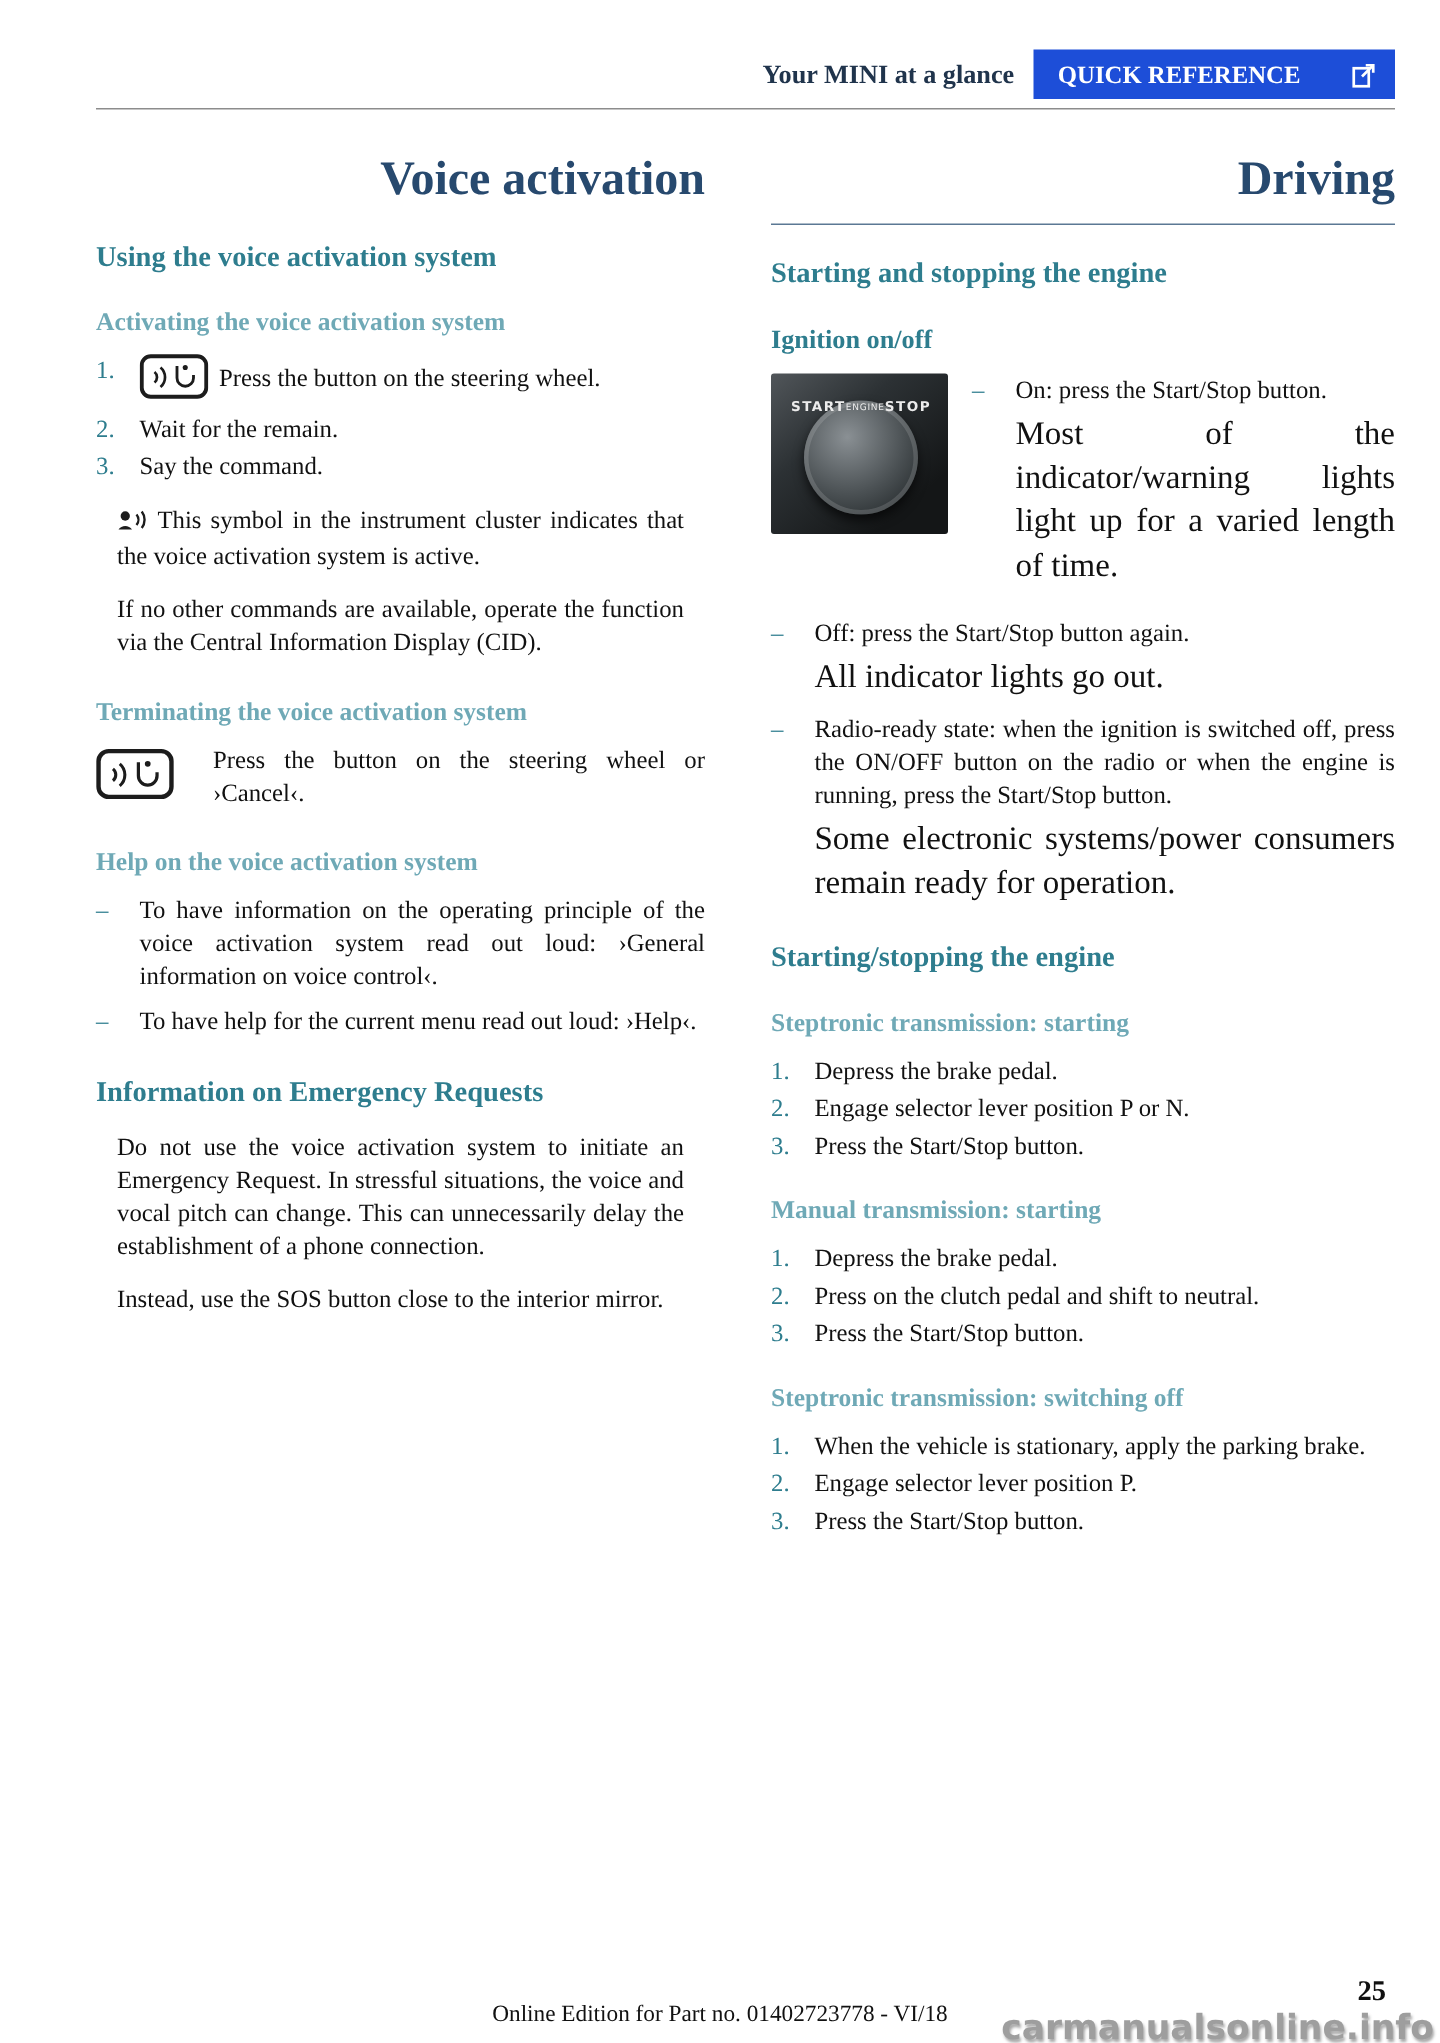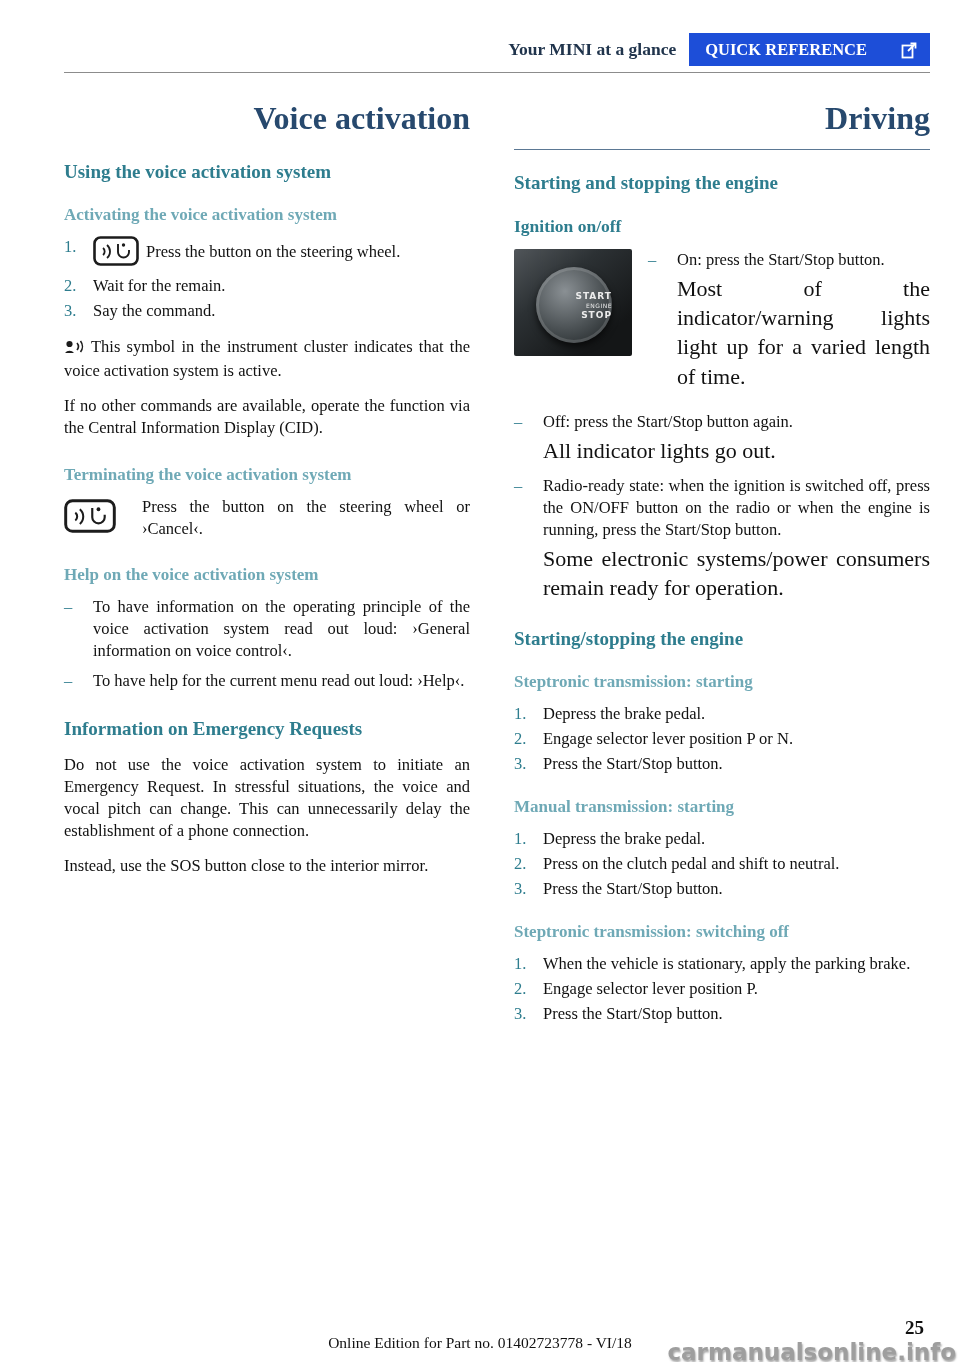--- a/index.html
+++ b/index.html
@@ -27,42 +27,42 @@
   
   .chapter-title{font-size:32px;font-weight:bold;color:#27496e;margin:0 0 24px;text-align:right;}
   .chapter-title.ruled{border-bottom:1px solid #5b7894;padding-bottom:12px;margin-bottom:22px;}
   .h-section{font-size:19px;font-weight:bold;color:#2e7d8e;margin:0 0 14px;}
   .h-sub{font-size:17.5px;font-weight:bold;color:#2e7d8e;margin:0 0 12px;}
   .h-minor{font-size:17px;font-weight:bold;color:#6fa9b6;margin:0 0 11px;}
   .gap-lg{margin-top:26px;}
   .gap-md{margin-top:22px;}
 
   
-  p.body{font-size:16.5px;line-height:1.33;text-align:justify;margin:0 0 13px;}
+  p.body{font-size:16.5px;line-height:1.33;text-align:justify;margin:0 14px 13px;}
   .list{margin:0 0 14px;}
   .li{display:flex;margin-bottom:3px;}
   .li .marker{width:29px;flex-shrink:0;color:#2e7d8e;font-size:16.5px;line-height:1.33;}
   .li .txt{flex:1;font-size:16.5px;line-height:1.33;text-align:justify;}
   .note{margin-left:29px;margin-top:2px;margin-bottom:10px;font-size:22px;line-height:1.33;text-align:justify;}
 
   .inline-icon{display:inline-block;vertical-align:-9px;margin-right:7px;}
   .symbol-icon{display:inline-block;vertical-align:-2px;margin-right:6px;}
 
   .terminate-row{display:flex;gap:26px;margin:0 0 13px;}
   .terminate-row .icon-wrap{flex-shrink:0;padding-top:3px;}
   .terminate-row p{margin:0;}
 
   
   .ignition-row{display:flex;gap:16px;margin-bottom:10px;}
   .startstop-img{width:118px;height:107px;flex-shrink:0;position:relative;border-radius:2px;
     background:linear-gradient(140deg,#51565a 0%,#2c3134 35%,#141617 80%);}
   .ss-ring{position:absolute;left:22px;top:18px;width:76px;height:76px;border-radius:50%;
     background:radial-gradient(circle at 38% 32%, #8a9094, #4a5053 55%, #1f2426 95%);
     box-shadow:0 4px 7px rgba(0,0,0,.65), inset 0 0 0 3px rgba(255,255,255,.14);
-    display:flex;flex-direction:column;align-items:flex-end;justify-content:center;color:#ececec;
+    display:flex;flex-direction:row;align-items:flex-start;justify-content:center;color:#ececec;
     font-family:"DejaVu Sans",sans-serif;text-align:center;}
   .ss-ring .l1{font-size:9px;letter-spacing:1px;font-weight:bold;}
   .ss-ring .l2{font-size:6px;letter-spacing:.5px;margin:1px 0;}
   .ignition-text{flex:1;}
 
   
   .footer-edition{position:absolute;left:0;right:0;bottom:10px;text-align:center;font-size:15.5px;color:#111;}
   .page-num{position:absolute;right:36px;bottom:23px;font-size:19px;font-weight:bold;color:#111;}
   .watermark{position:absolute;right:4px;bottom:-3px;font-family:"DejaVu Sans",sans-serif;font-weight:bold;
     font-size:23px;color:#9e9e9e;text-shadow:1px 2px 2px rgba(60,60,60,.45), -1px -1px 0 rgba(255,255,255,.7);}

